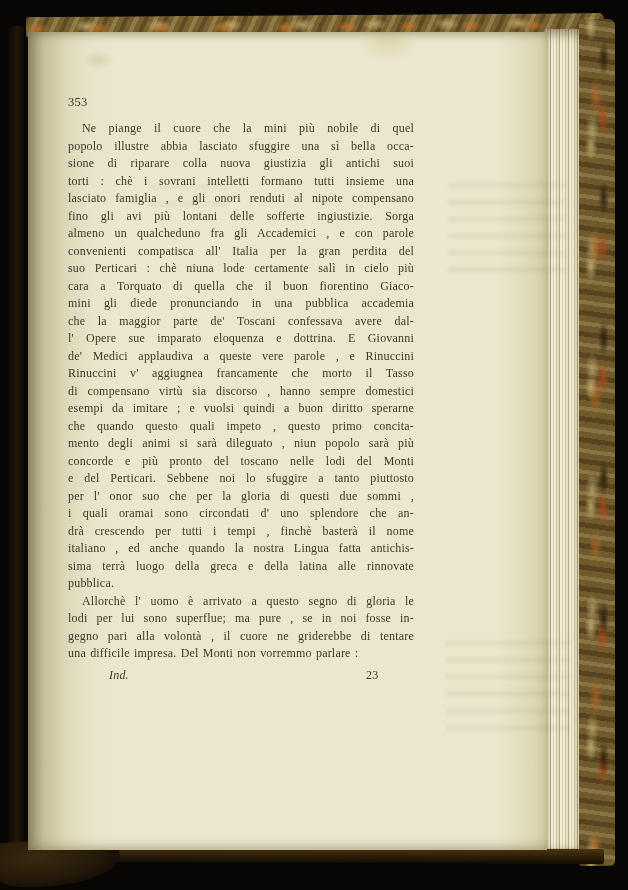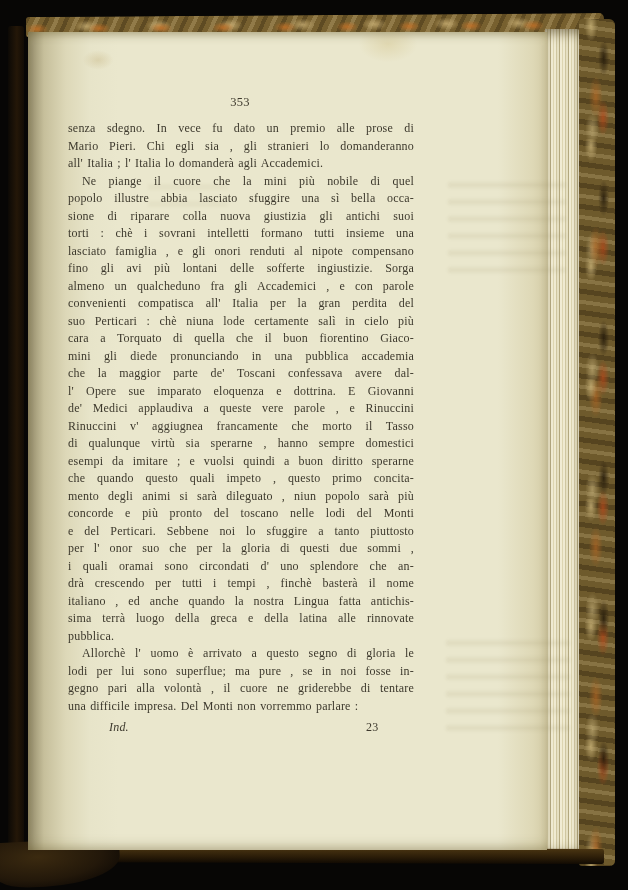--- a/index.html
+++ b/index.html
@@ -85,21 +85,21 @@
   .ghost.g1{left:420px;top:150px;width:118px;height:95px;}
   .ghost.g2{left:418px;top:608px;width:124px;height:100px;}
   .ghost.g3{left:120px;top:152px;width:80px;height:30px;opacity:.35;}
 
   
   .text-block{
     position:absolute;left:68px;top:94px;width:346px;
     color:#3d392d;font-size:12px;line-height:17.5px;
     letter-spacing:.2px;word-spacing:1px;
   }
-  .pagenum-row{text-align:center;height:20px;margin-bottom:6px;font-size:12.5px;padding-right:2px;}
+  .pagenum-row{text-align:left;height:20px;margin-bottom:6px;font-size:12.5px;padding-right:2px;}
   .para > div{
     white-space:nowrap;overflow:hidden;
     text-align:justify;text-align-last:justify;
   }
   .para > div:last-child{text-align-last:left;}
   .para.indent > div:first-child{text-indent:14px;}
   .footer-row{position:relative;height:18px;margin-top:4px;font-size:12px;}
   .footer-left{position:absolute;left:41px;font-style:italic;}
   .footer-right{position:absolute;left:298px;}
 </style>
@@ -117,42 +117,37 @@
 
   <div class="page">
     <div class="ghost g1"></div>
     <div class="ghost g2"></div>
     <div class="ghost g3"></div>
   </div>
 
   <div class="text-block">
     <div class="pagenum-row">353</div>
 
-    <div class="para">
-        <div>senza sdegno. In vece fu dato un premio alle prose di</div>
-        <div>Mario Pieri. Chi egli sia , gli stranieri lo domanderanno</div>
-        <div>all' Italia ; l' Italia lo domanderà agli Accademici.</div>
-      </div>
     <div class="para indent">
         <div>Ne piange il cuore che la mini più nobile di quel</div>
         <div>popolo illustre abbia lasciato sfuggire una sì bella occa-</div>
         <div>sione di riparare colla nuova giustizia gli antichi suoi</div>
         <div>torti : chè i sovrani intelletti formano tutti insieme una</div>
         <div>lasciato famiglia , e gli onori renduti al nipote compensano</div>
         <div>fino gli avi più lontani delle sofferte ingiustizie. Sorga</div>
         <div>almeno un qualcheduno fra gli Accademici , e con parole</div>
         <div>convenienti compatisca all' Italia per la gran perdita del</div>
         <div>suo Perticari : chè niuna lode certamente salì in cielo più</div>
         <div>cara a Torquato di quella che il buon fiorentino Giaco-</div>
         <div>mini gli diede pronunciando in una pubblica accademia</div>
         <div>che la maggior parte de' Toscani confessava avere dal-</div>
         <div>l' Opere sue imparato eloquenza e dottrina. E Giovanni</div>
         <div>de' Medici applaudiva a queste vere parole , e Rinuccini</div>
         <div>Rinuccini v' aggiugnea francamente che morto il Tasso</div>
-        <div>di qualunque virtù sia sperarne , hanno sempre domestici</div>
+        <div>di compensano virtù sia discorso , hanno sempre domestici</div>
         <div>esempi da imitare ; e vuolsi quindi a buon diritto sperarne</div>
         <div>che quando questo quali impeto , questo primo concita-</div>
         <div>mento degli animi si sarà dileguato , niun popolo sarà più</div>
         <div>concorde e più pronto del toscano nelle lodi del Monti</div>
         <div>e del Perticari. Sebbene noi lo sfuggire a tanto piuttosto</div>
         <div>per l' onor suo che per la gloria di questi due sommi ,</div>
         <div>i quali oramai sono circondati d' uno splendore che an-</div>
         <div>drà crescendo per tutti i tempi , finchè basterà il nome</div>
         <div>italiano , ed anche quando la nostra Lingua fatta antichis-</div>
         <div>sima terrà luogo della greca e della latina alle rinnovate</div>

